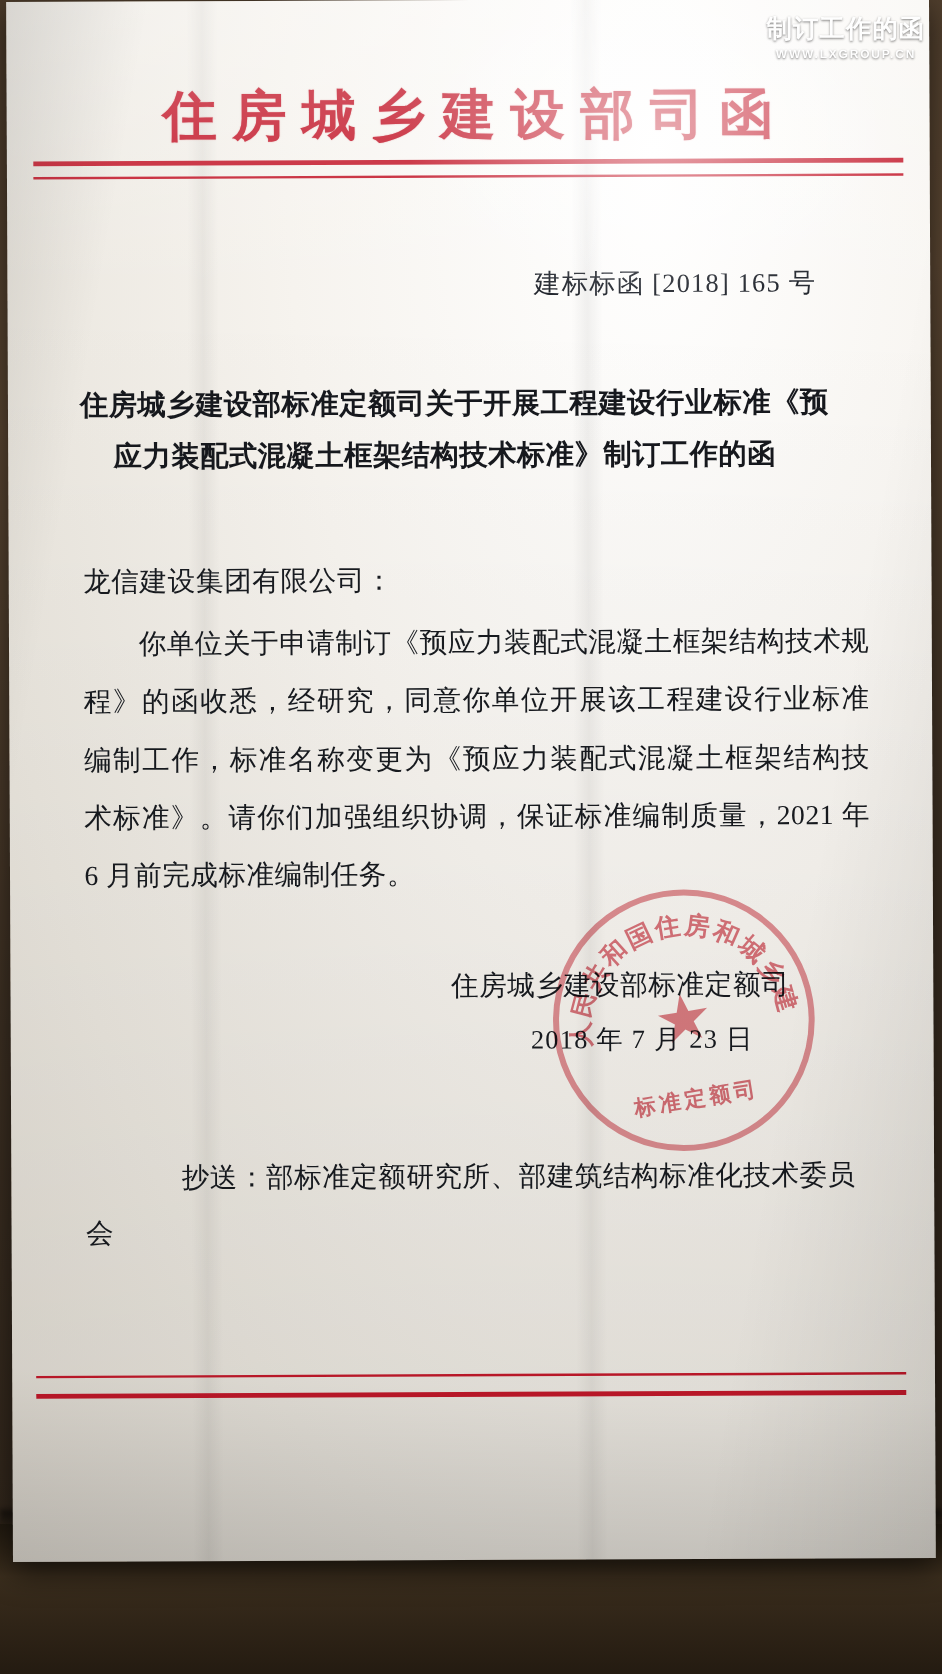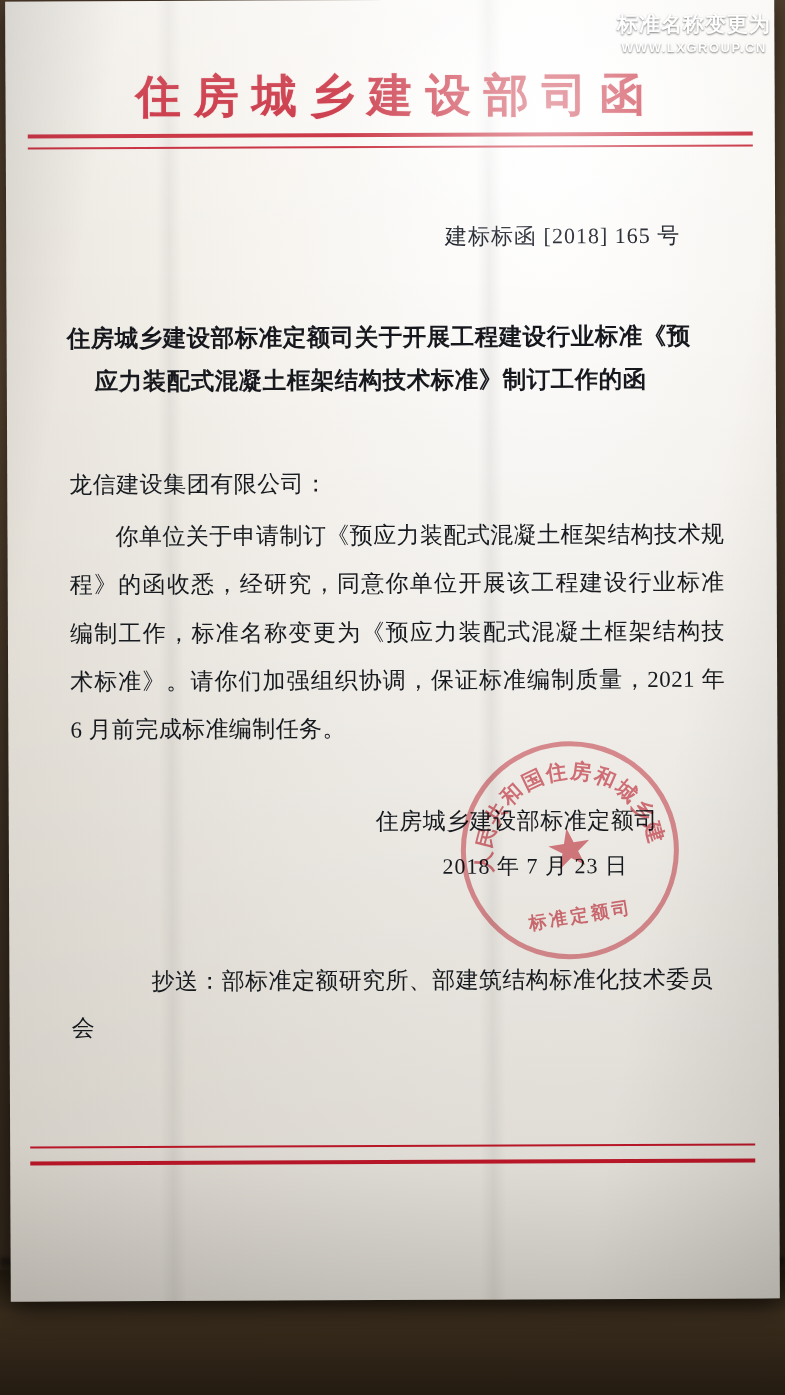--- a/index.html
+++ b/index.html
@@ -82,21 +82,21 @@
     text-shadow: 0 1px 2px rgba(0,0,0,0.55);
     font-family: "Liberation Sans", sans-serif;
     opacity: 0.92;
   }
   #watermark .wm-main {
     font-size: 21px;
     letter-spacing: 1px;
     font-weight: 700;
   }
   #watermark .wm-sub {
-    font-size: 13px;
+    font-size: 10px;
     letter-spacing: 1.5px;
     margin-top: 2px;
     font-weight: 700;
   }
 
   
   .doc-title {
     position: absolute;
     left: 0; right: 0;
     top: 66px;
@@ -334,17 +334,17 @@
     <div class="cc">抄送：部标准定额研究所、部建筑结构标准化技术委员会</div>
 
     <div class="footer-rule-thin"></div>
     <div class="footer-rule-thick"></div>
 
     <div class="paper-shade"></div>
     <div class="glare"></div>
   </div>
 
   <div id="watermark">
-    <div class="wm-main">标准名称变更为</div>
+    <div class="wm-main">制订工作的函</div>
     <div class="wm-sub">WWW.LXGROUP.CN</div>
   </div>
 
 </div>
 
 </body></html>

